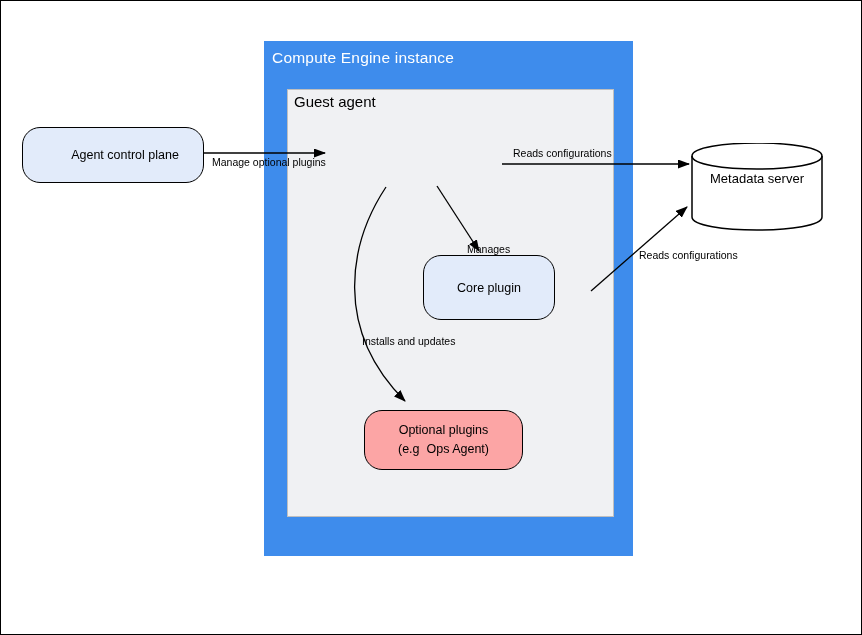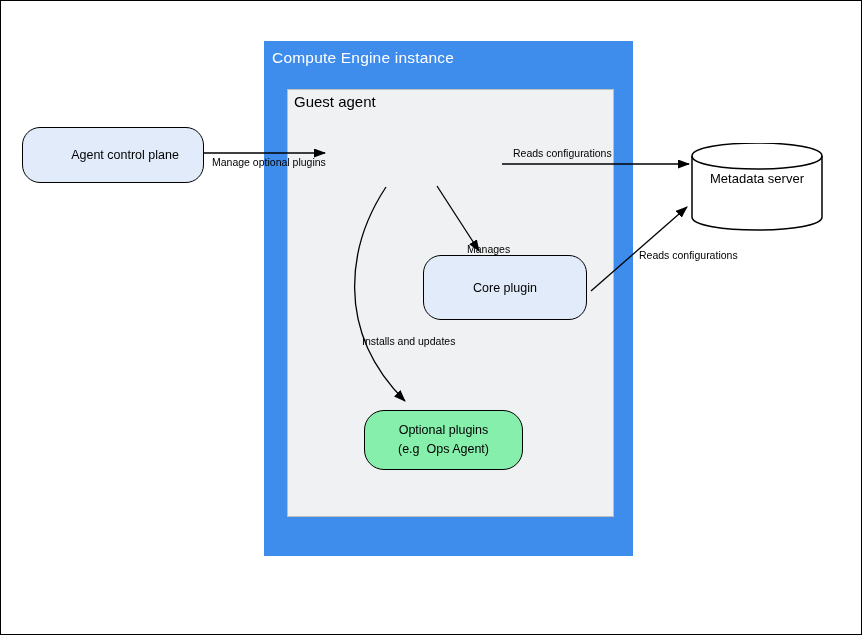--- a/index.html
+++ b/index.html
@@ -24,24 +24,24 @@
   .container-title-gray{
     position:absolute;left:293px;top:92px;font-size:15px;color:#000;z-index:2;
   }
   
   .node{
     position:absolute;display:flex;align-items:center;justify-content:center;
     border:1px solid #000;border-radius:18px;font-size:12.5px;color:#000;
     box-sizing:border-box;text-align:center;z-index:3;
   }
   .node-blue{background:#e2ebfa;}
-  .node-yellow{background:#86efac;border-radius:20px;}
+  .node-yellow{background:#fca5a5;}
   #node-agent-control-plane{left:21px;top:126px;width:182px;height:56px;padding-left:24px;}
   #node-guest-agent-manager{left:325px;top:121px;width:176px;height:64px;}
-  #node-core-plugin{left:422px;top:254px;width:164px;height:65px;}
+  #node-core-plugin{left:422px;top:254px;width:132px;height:65px;}
   #node-optional-plugins{left:363px;top:409px;width:159px;height:60px;flex-direction:column;line-height:19px;}
   #node-optional-plugins span{white-space:pre;}
   
   #cylinder{position:absolute;left:690px;top:142px;z-index:3;}
   #cylinder-label{
     position:absolute;left:690px;top:168px;width:132px;text-align:center;
     font-size:13px;color:#000;line-height:20px;z-index:4;
   }
   
   #edges{position:absolute;left:0;top:0;width:862px;height:635px;z-index:5;pointer-events:none;}

